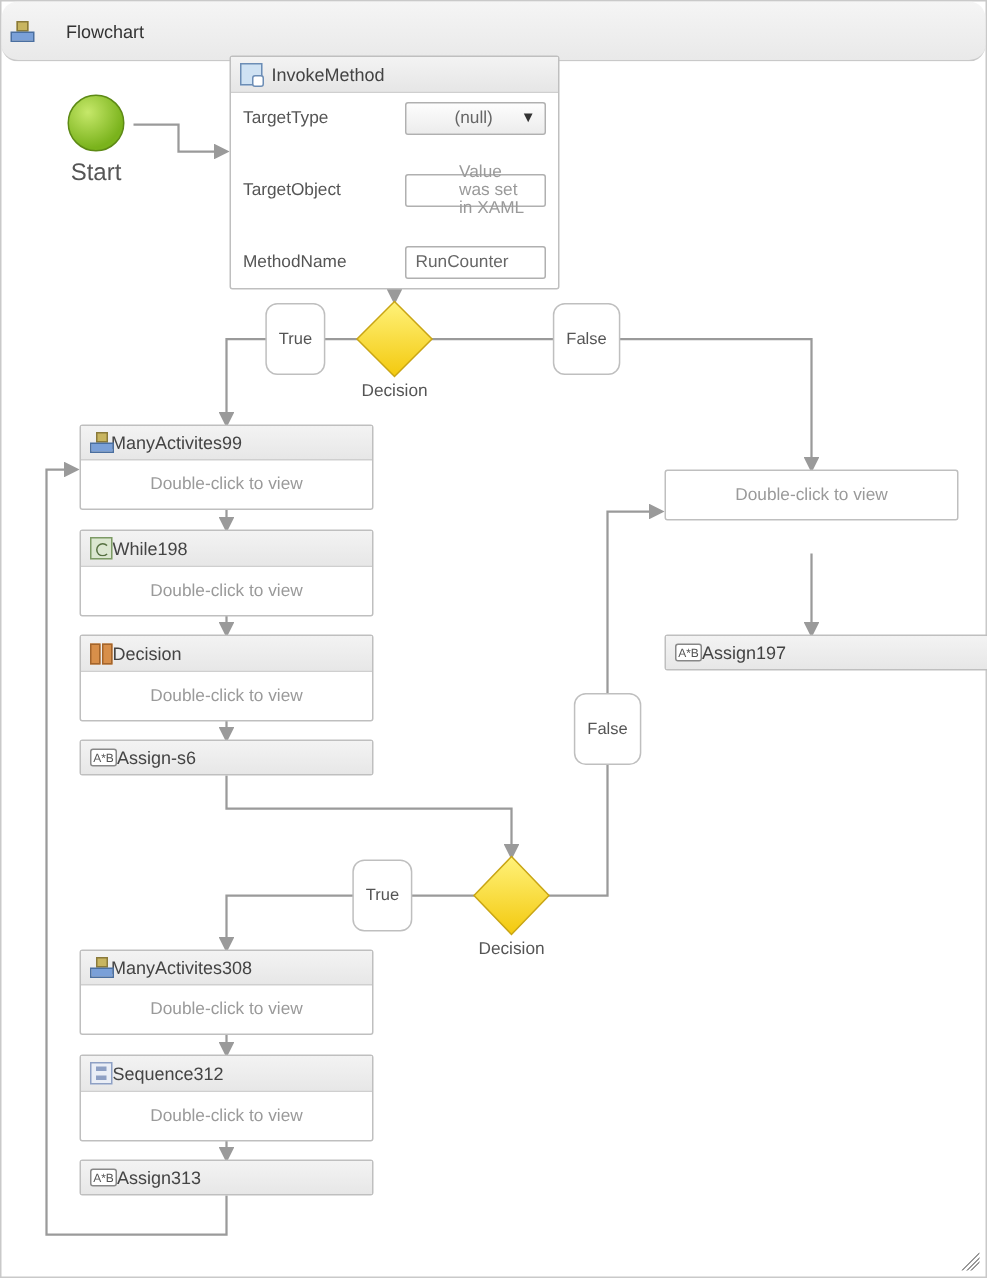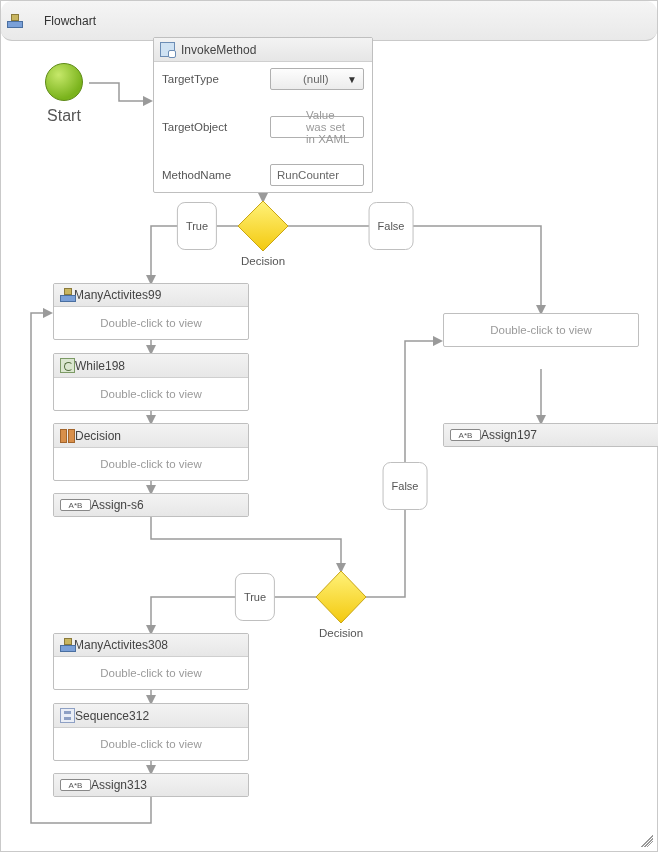--- a/index.html
+++ b/index.html
@@ -128,21 +128,21 @@
   
   .ic { width: 15px; height: 15px; display: inline-block; flex-shrink: 0; }
   .ic-invoke { background: #cfe2f3; border: 1px solid #6c8db5; position: relative; }
   .ic-invoke::after { content: ""; position: absolute; width:6px; height:6px; right:-2px; bottom:-2px; background:#fff; border:1px solid #6c8db5; border-radius:2px; }
   .ic-while { background: #dbe7d0; border: 1px solid #7c9a65; position: relative; }
   .ic-while::after { content:""; position:absolute; left:3px; top:3px; width:7px; height:7px; border:1px solid #557040; border-right-color:transparent; border-radius:50%; }
   .ic-parallel { position: relative; width:15px; height:15px; }
   .ic-parallel::before, .ic-parallel::after { content:""; position:absolute; top:1px; width:5px; height:12px; background:#d88f4a; border:1px solid #a3652c; }
   .ic-parallel::before { left:0; }
   .ic-parallel::after { right:0; }
-  .ic-assign { width:31px; height:12px; border:1px solid #888; border-radius:2px; font-size:8px; display:flex; align-items:center; justify-content:center; color:#555; background:#fff; }
+  .ic-assign { width:18px; height:12px; border:1px solid #888; border-radius:2px; font-size:8px; display:flex; align-items:center; justify-content:center; color:#555; background:#fff; }
   .ic-sequence { background:#eaeef6; border:1px solid #8ea0c4; position: relative; }
   .ic-sequence::before { content:""; position:absolute; left:3px; top:2px; right:3px; height:3px; background:#8ea0c4; }
   .ic-sequence::after { content:""; position:absolute; left:3px; bottom:2px; right:3px; height:3px; background:#8ea0c4; }
 
   
   .decision-label {
     position: absolute;
     text-align: right;
     color: #555;
     font-size: 11.5px;

